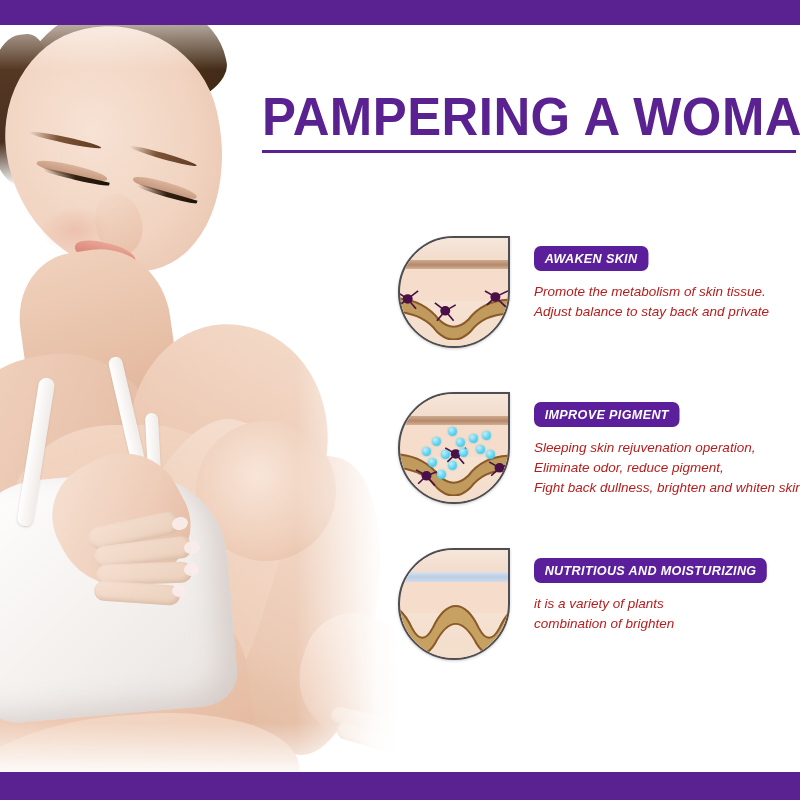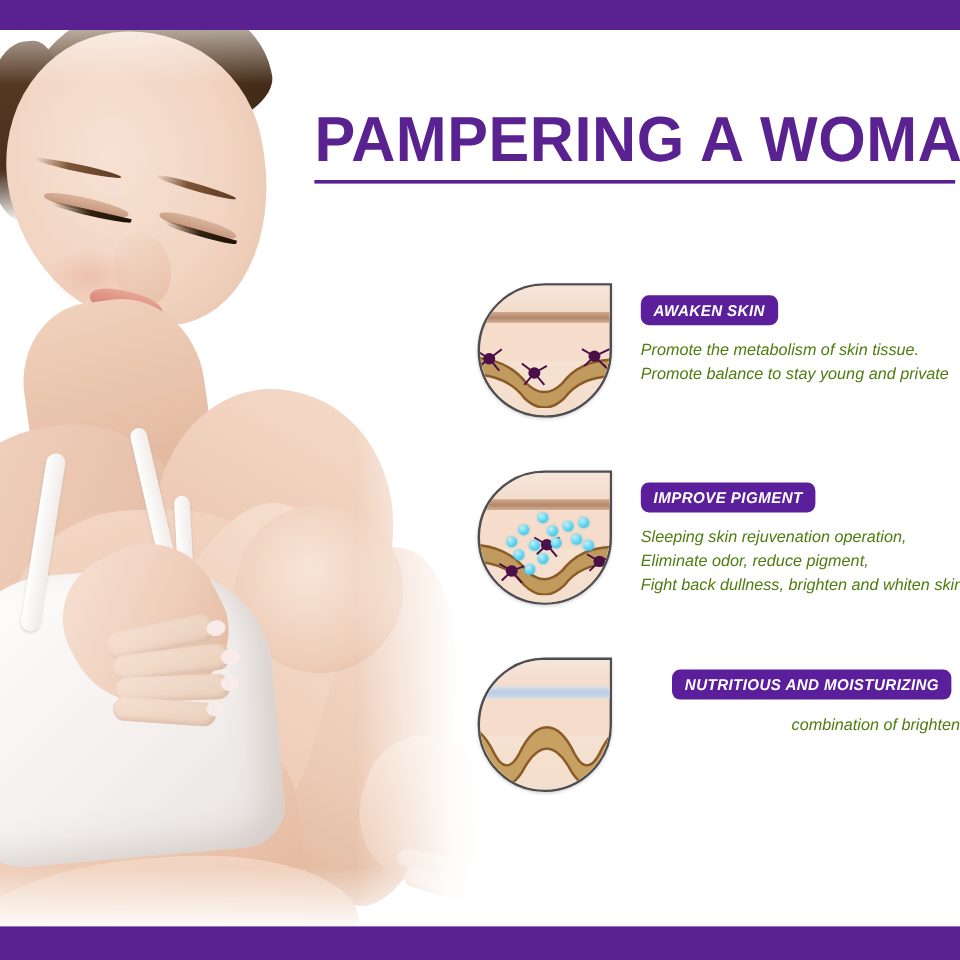--- a/index.html
+++ b/index.html
@@ -333,30 +333,30 @@
     line-height: 13px;
     letter-spacing: .35px;
     padding: 6px 11px 6px 11px;
     border-radius: 7px;
     white-space: nowrap;
     transform: scaleX(.97);
     transform-origin: left center;
   }
   .lines {
     margin-top: 11px;
-    color: #4d7c0f;
+    color: #b91c1c;
     font-size: 13.5px;
     line-height: 20px;
   }
   .lines div { white-space: nowrap; }
 
   
   .f-1 { margin-top: 0; }
   .f-2 { margin-top: 10px; }
-  .f-3 { margin-top: 12px; text-align: right; }
+  .f-3 { margin-top: 12px; }
 </style>
 </head>
 <body>
 
 <div id="poster">
 
   <div class="band band-top"></div>
   <div class="band band-bottom"></div>
 
   <div class="photo">
@@ -431,21 +431,21 @@
             <path d="M52 28 L42 20 M52 28 L44 38 M52 28 L62 22 M52 28 L60 38"></path>
             <circle cx="100" cy="14" r="4"></circle>
             <path d="M100 14 L90 8 M100 14 L92 22 M100 14 L112 8 M100 14 L110 24"></path>
           </g>
         </svg>
       </div>
       <div class="ftext">
         <span class="badge">AWAKEN SKIN</span>
         <div class="lines">
           <div>Promote the metabolism of skin tissue.</div>
-          <div>Promote balance to stay young and private</div>
+          <div>Adjust balance to stay back and private</div>
         </div>
       </div>
     </div>
 
     <div class="feature f-2">
       <div class="drop">
         <div class="layer l-surface"></div>
         <div class="layer l-stratum"></div>
         <div class="layer l-epidermis"></div>
         <div class="layer l-dermis"></div>
@@ -492,19 +492,20 @@
         <div class="layer blue-layer"></div>
         <div class="layer l-epidermis"></div>
         <div class="layer l-dermis"></div>
         <svg class="wave" viewBox="0 0 120 50" preserveAspectRatio="none" style="top:50%;">
           <path d="M-2 2 Q10 2 20 24 Q30 44 40 24 Q50 2 62 2 Q74 2 84 24 Q94 44 104 24 Q114 2 124 4 L124 20 Q116 18 106 40 Q94 60 82 40 Q72 20 62 20 Q52 20 42 40 Q30 60 18 40 Q10 20 -2 18 Z" fill="#c6a162" stroke="#8a5a28" stroke-width="2"></path>
         </svg>
       </div>
       <div class="ftext">
         <span class="badge">NUTRITIOUS AND MOISTURIZING</span>
         <div class="lines">
+          <div>it is a variety of plants</div>
           <div>combination of brighten</div>
         </div>
       </div>
     </div>
 
   </div>
 </div>
 
 </body></html>

